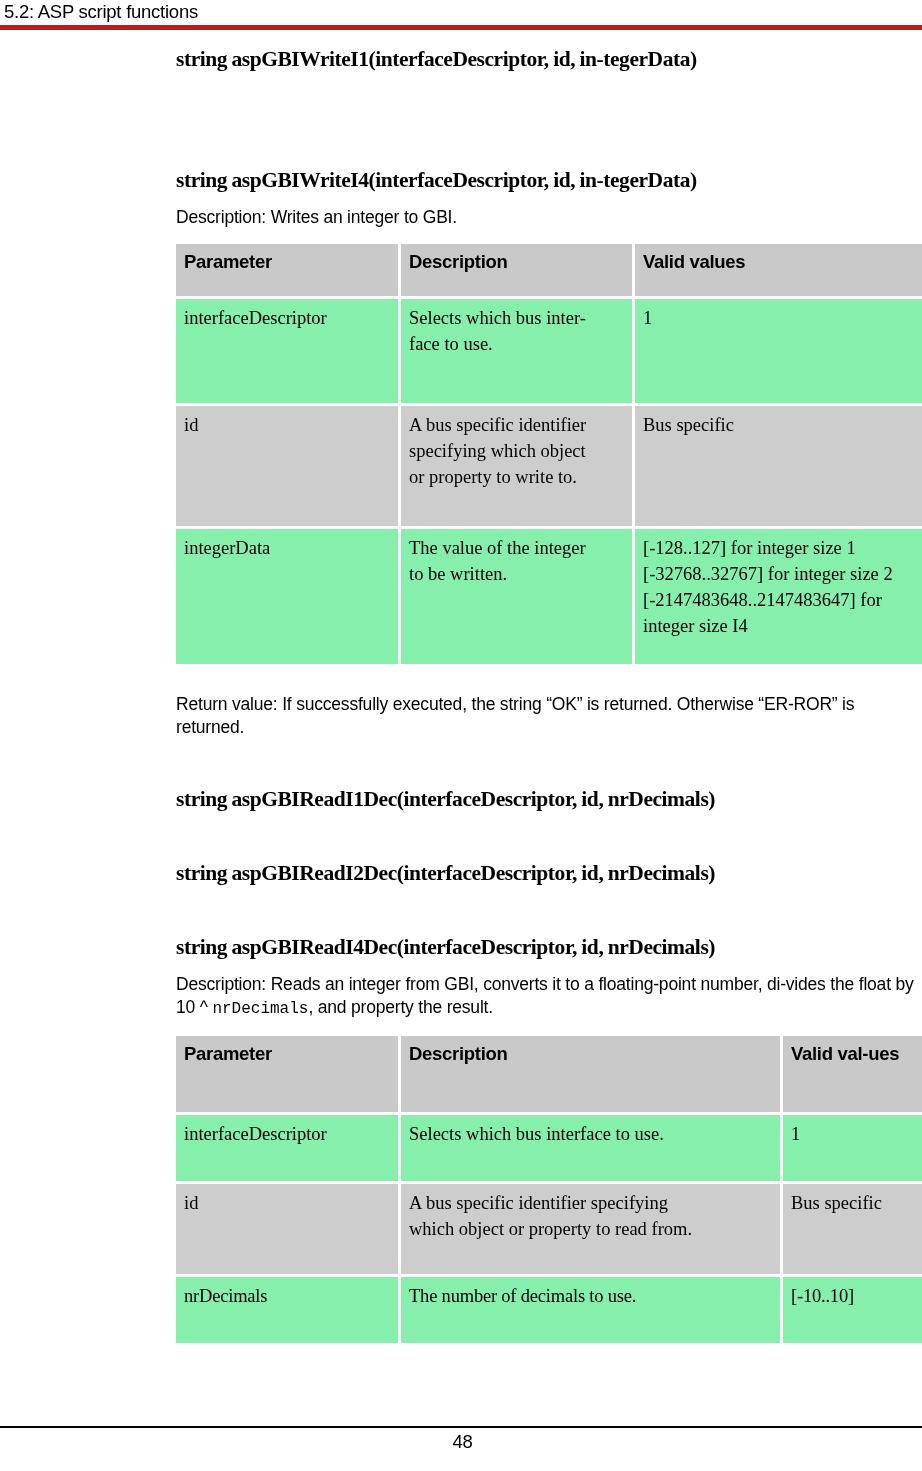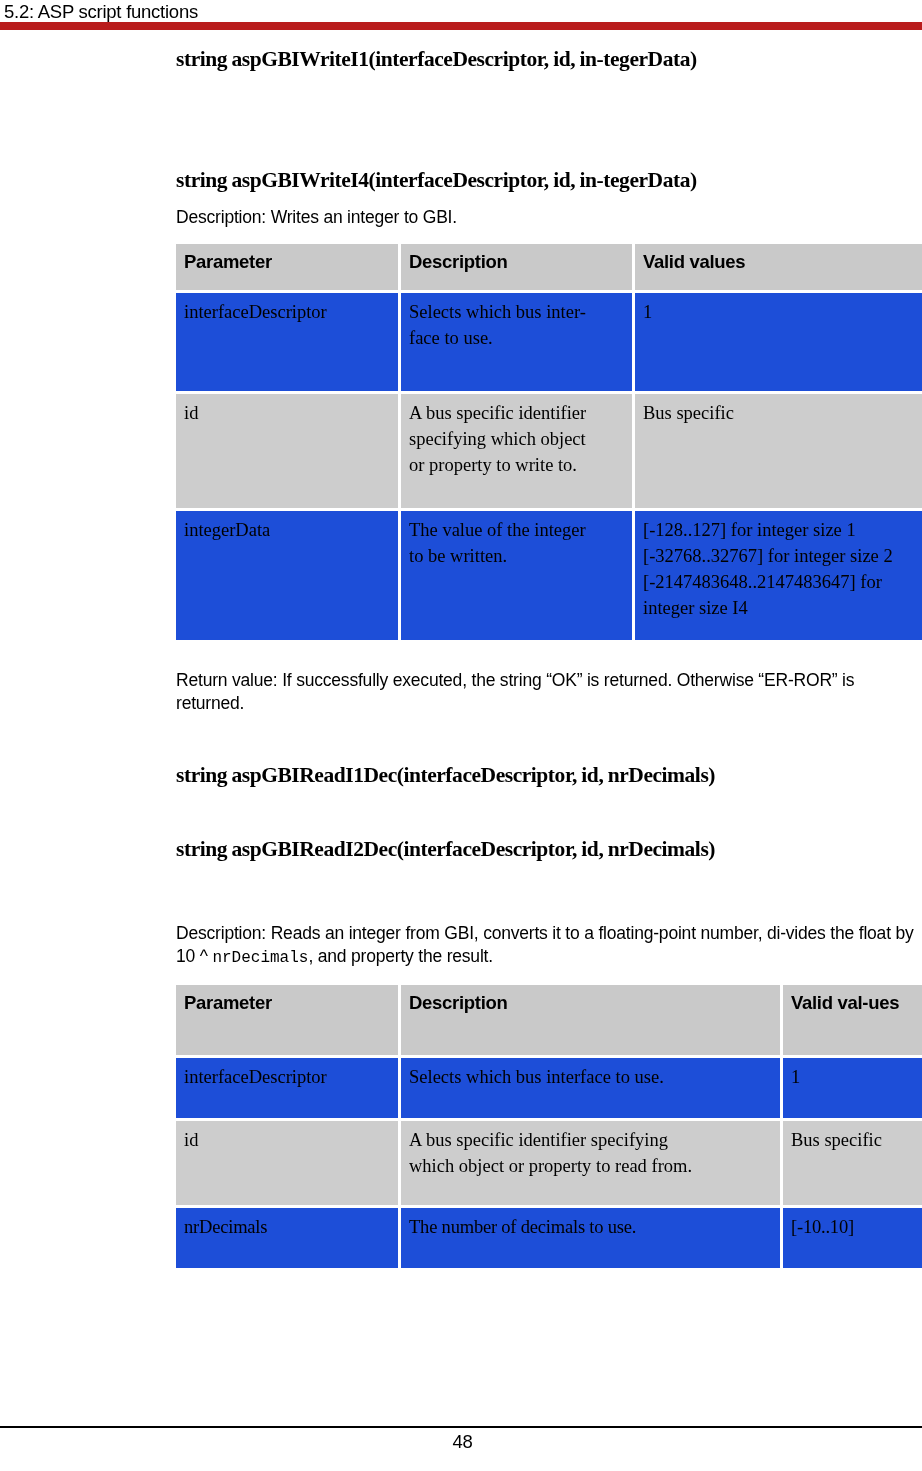--- a/index.html
+++ b/index.html
@@ -17,25 +17,25 @@
   }
 
   
   .page-header {
     position: absolute;
     top: 0;
     left: 0;
     width: 922px;
     height: 30px;
     display: flex;
-    align-items: center;
+    align-items: flex-start;
     justify-content: space-between;
     box-sizing: border-box;
     padding: 1px 4px 0 4px;
-    border-bottom: 8px solid #b91c1c;
+    border-bottom: 5px solid #b91c1c;
   }
   .header-left,
   .header-right {
     font-family: "Liberation Sans", sans-serif;
     font-size: 18.5px;
     line-height: 22px;
     letter-spacing: -0.25px;
     white-space: nowrap;
   }
 
@@ -79,41 +79,41 @@
     border-spacing: 3px 3px;
     margin: 0;
     padding: 0;
     table-layout: fixed;
     width: 746px;
     margin-left: -3px;
   }
   table.param-table td,
   table.param-table th {
     vertical-align: top;
-    padding: 6px 8px 16px 8px;
+    padding: 6px 8px 22px 8px;
     margin: 0;
     text-align: left;
     border: none;
   }
   table.param-table th {
     background: #c9c9c9;
     font-family: "Liberation Sans", sans-serif;
     font-weight: bold;
     font-size: 18.5px;
     line-height: 24px;
     letter-spacing: -0.3px;
     color: #000;
   }
   table.param-table td {
     font-family: "Liberation Serif", serif;
     font-size: 18.5px;
     line-height: 26px;
     color: #000;
   }
-  tr.row-light td { background: #1d4ed8; }
+  tr.row-light td { background: #86efac; }
   tr.row-dark  td { background: #cdcdcd; }
   td.sans-cell {
     font-family: "Liberation Sans", sans-serif;
     font-size: 17.5px;
     letter-spacing: -0.2px;
   }
 
   
   #table-write tr th:nth-child(1), #table-write tr td:nth-child(1) { width: 206px; }
   #table-write tr th:nth-child(2), #table-write tr td:nth-child(2) { width: 215px; }
@@ -234,20 +234,21 @@
   </table>
 
   <div class="spacer-26"></div>
   <p class="body-text">Return value: If successfully executed, the string “OK” is returned. Otherwise “ER-ROR” is returned.</p>
 
   <div class="gap-heading"></div>
   <h2 class="fn-heading">string aspGBIReadI1Dec(interfaceDescriptor, id, nrDecimals)</h2>
   <div class="gap-heading"></div>
   <h2 class="fn-heading">string aspGBIReadI2Dec(interfaceDescriptor, id, nrDecimals)</h2>
   <div class="gap-heading"></div>
+  <h2 class="fn-heading">string aspGBIReadI4Dec(interfaceDescriptor, id, nrDecimals)</h2>
 
   <div class="spacer-12"></div>
   <p class="body-text"><span>Description: Reads an integer from GBI, converts it to a floating-point number, di-vides the float by 10 ^ </span><span class="mono">nrDecimals</span><span>, and property the result.</span></p>
   <div class="spacer-12"></div>
 
   <table class="param-table" id="table-read">
     <tbody>
       <tr class="hdr-row">
         <th>Parameter</th>
         <th>Description</th>

